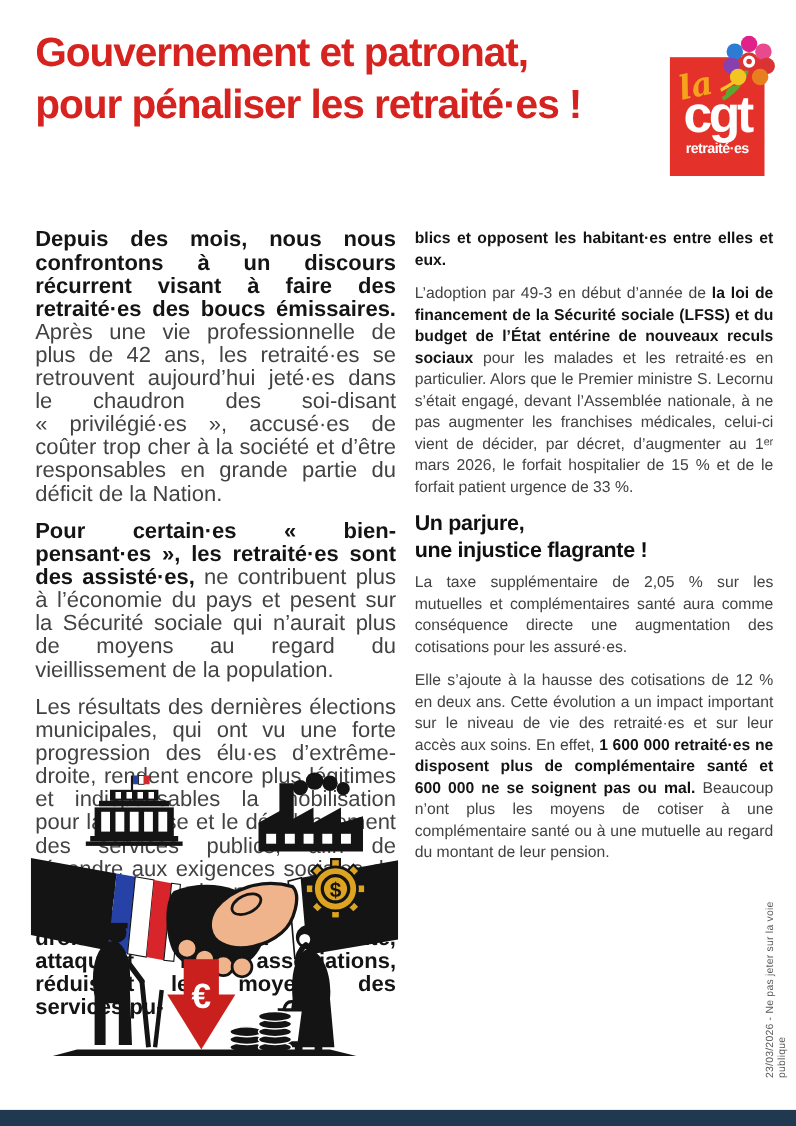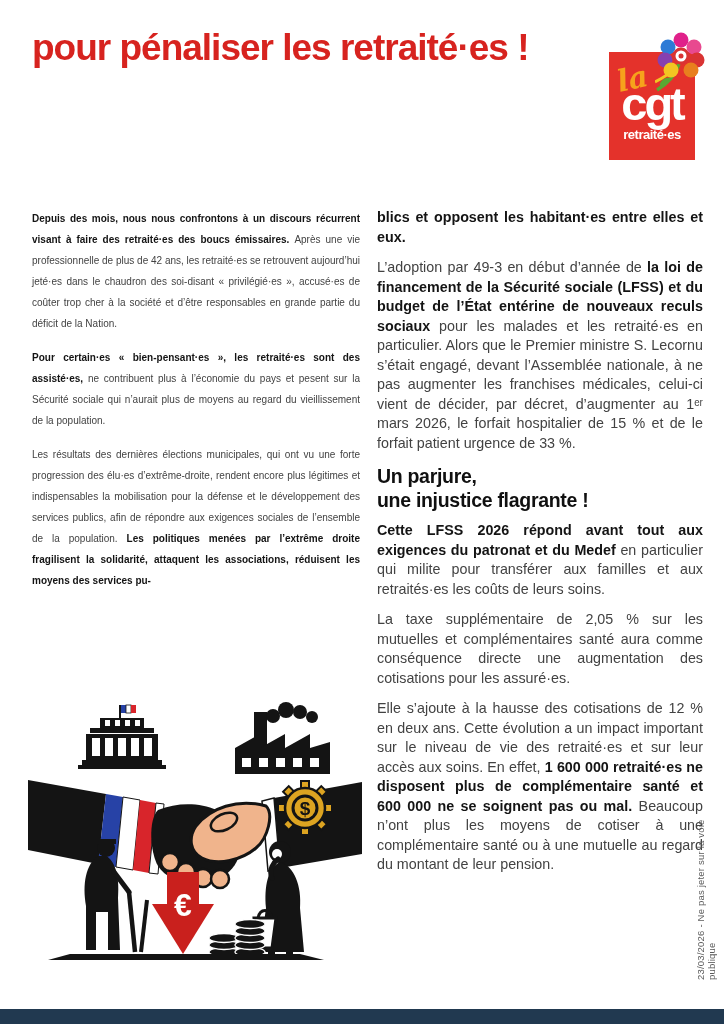--- a/index.html
+++ b/index.html
@@ -15,21 +15,21 @@
   .logo-la{position:absolute;left:8px;top:12px;font-family:"DejaVu Serif",serif;
     font-style:italic;font-weight:700;font-size:30px;color:#f6a21c;transform:rotate(-12deg);line-height:1;}
   .logo-cgt{position:absolute;left:0;right:0;top:28px;text-align:center;color:#ffffff;
     font-weight:700;font-size:47px;letter-spacing:-3px;line-height:1;}
   .logo-sub{position:absolute;left:0;right:0;bottom:18px;text-align:center;color:#ffffff;
     font-weight:700;font-size:13px;letter-spacing:-0.5px;}
   .flower{position:absolute;top:-20px;right:-12px;width:52px;height:62px;}
 
   
   .col{position:absolute;top:208px;}
-  .col-left{left:32px;width:328px;font-size:10px;line-height:21px;}
+  .col-left{left:32px;width:328px;font-size:20px;line-height:21px;}
   .col-right{left:377px;width:326px;font-size:14.3px;line-height:19.5px;}
   .para{margin:0 0 11px 0;color:#424242;text-align:justify;}
   .col-left .para{margin-bottom:13px;}
   .b{font-weight:700;color:#141414;}
   .subhead{margin:11px 0 9px 0;font-size:19.5px;line-height:24px;font-weight:700;color:#101010;letter-spacing:-0.3px;}
 
   
   .illustration{position:absolute;left:28px;top:702px;width:334px;height:262px;}
 
   
@@ -38,20 +38,21 @@
 
   
   .bottom-bar{position:absolute;left:0;bottom:0;width:724px;height:15px;background:#213950;}
 </style>
 </head>
 <body>
 
 <div class="page">
 
   <div class="headline">
+    <div>Gouvernement et patronat,</div>
     <div>pour pénaliser les retraité·es !</div>
   </div>
 
   <div class="logo">
     <span class="logo-la">la</span>
     <span class="logo-cgt">cgt</span>
     <span class="logo-sub">retraité·es</span>
     <svg class="flower" viewBox="0 0 52 62" aria-hidden="true">
       <path d="M0,50 C8,46 14,42 20,36" stroke="#f2c522" stroke-width="3" fill="none"></path>
       <path d="M24,32 C20,44 12,52 2,58" stroke="#5aa832" stroke-width="3.5" fill="none"></path>
@@ -70,21 +71,20 @@
 
   <div class="col col-left">
       <p class="para"><span class="b">Depuis des mois, nous nous confrontons à un discours récurrent visant à faire des retraité·es des boucs émissaires. </span><span>Après une vie professionnelle de plus de 42&nbsp;ans, les retraité·es se retrouvent aujourd’hui jeté·es dans le chaudron des soi-disant «&nbsp;privilégié·es&nbsp;», accusé·es de coûter trop cher à la société et d’être responsables en grande partie du déficit de la Nation.</span></p>
       <p class="para"><span class="b">Pour certain·es «&nbsp;bien-pensant·es&nbsp;», les retraité·es sont des assisté·es, </span><span>ne contribuent plus à l’économie du pays et pesent sur la Sécurité sociale qui n’aurait plus de moyens au regard du vieillissement de la population.</span></p>
       <p class="para"><span>Les résultats des dernières élections municipales, qui ont vu une forte progression des élu·es d’extrême-droite, rendent encore plus légitimes et indispensables la mobilisation pour la défense et le développement des services publics, afin de répondre aux exigences sociales de l’ensemble de la population. </span><span class="b">Les politiques menées par l’extrême droite fragilisent la solidarité, attaquent les associations, réduisent les moyens des services pu-</span></p>
     </div>
   <div class="col col-right">
       <p class="para"><span class="b">blics et opposent les habitant·es entre elles et eux.</span></p>
       <p class="para"><span>L’adoption par 49-3 en début d’année de </span><span class="b">la loi de financement de la Sécurité sociale (LFSS) et du budget de l’État entérine de nouveaux reculs sociaux </span><span>pour les malades et les retraité·es en particulier. Alors que le Premier ministre S. Lecornu s’était engagé, devant l’Assemblée nationale, à ne pas augmenter les franchises médicales, celui-ci vient de décider, par décret, d’augmenter au 1ᵉʳ mars 2026, le forfait hospitalier de 15&nbsp;% et de le forfait patient urgence de 33&nbsp;%.</span></p>
       <h2 class="subhead">Un parjure,<br>une injustice flagrante&nbsp;!</h2>
-      <p class="para"><span class="b">Cette LFSS 2026 répond avant tout aux exigences du patronat et du Medef </span><span>en particulier qui milite pour transférer aux familles et aux retraités·es les coûts de leurs soins.</span></p>
       <p class="para"><span>La taxe supplémentaire de 2,05&nbsp;% sur les mutuelles et complémentaires santé aura comme conséquence directe une augmentation des cotisations pour les assuré·es.</span></p>
       <p class="para"><span>Elle s’ajoute à la hausse des cotisations de 12&nbsp;% en deux ans. Cette évolution a un impact important sur le niveau de vie des retraité·es et sur leur accès aux soins. En effet, </span><span class="b">1&nbsp;600&nbsp;000 retraité·es ne disposent plus de complémentaire santé et 600&nbsp;000 ne se soignent pas ou mal. </span><span>Beaucoup n’ont plus les moyens de cotiser à une complémentaire santé ou à une mutuelle au regard du montant de leur pension.</span></p>
     </div>
 
   <svg class="illustration" viewBox="0 0 334 262" aria-hidden="true">
 
     <g>
       <line x1="92" y1="3" x2="92" y2="18" stroke="#141414" stroke-width="2"></line>
       <g>
         <rect x="93" y="3" width="5" height="8" fill="#2742a6"></rect>

